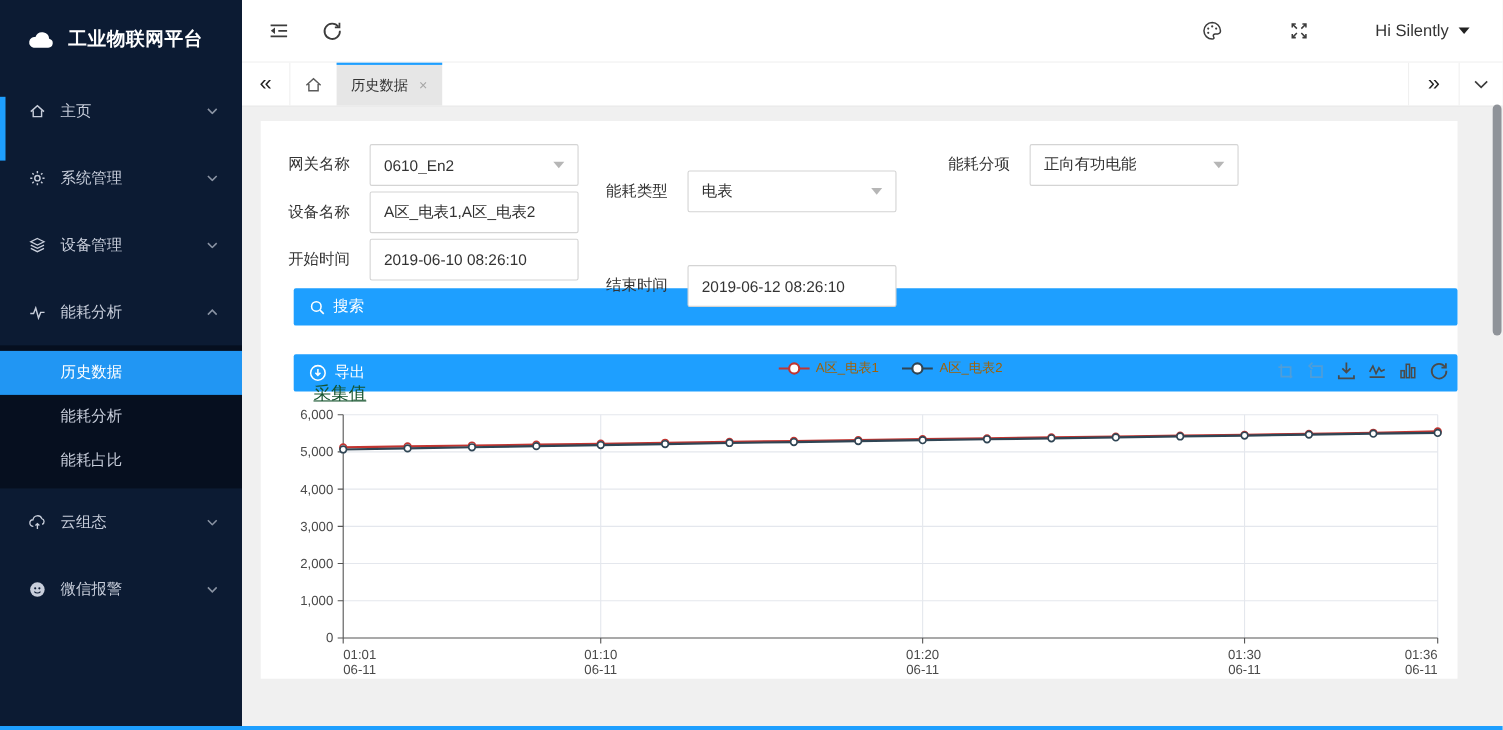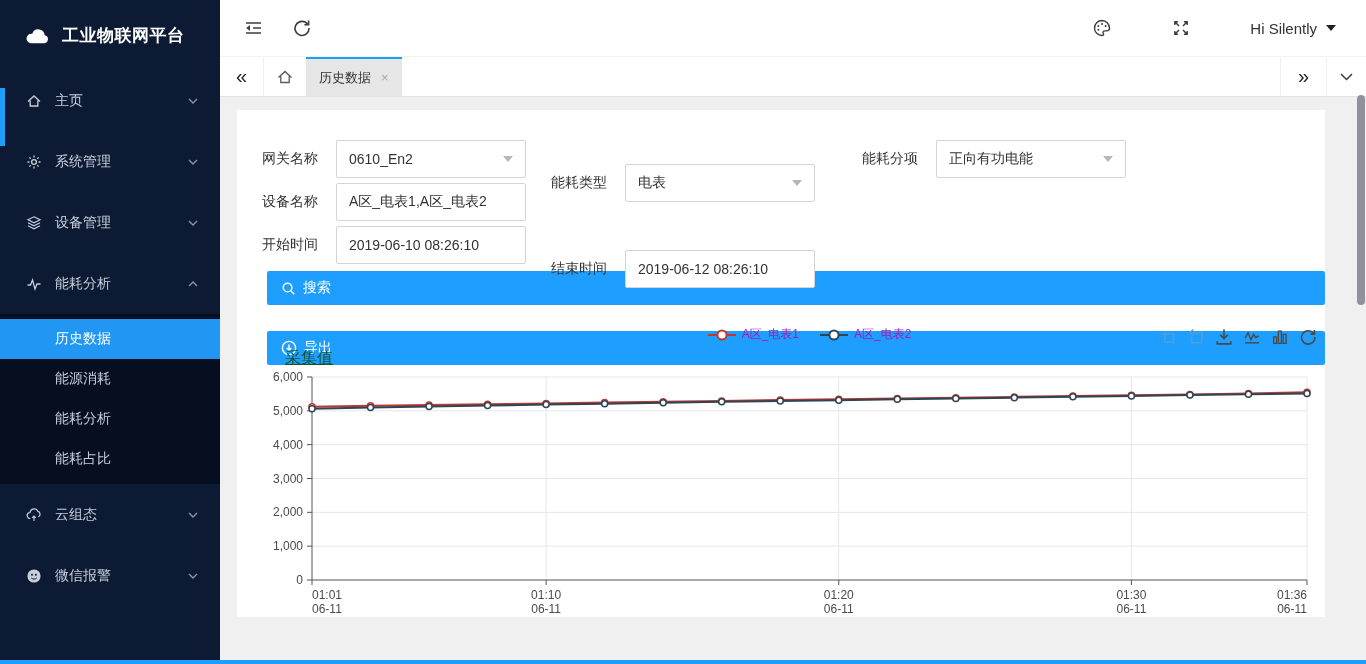--- a/index.html
+++ b/index.html
@@ -35,35 +35,35 @@
   .tab-active { background:#e6e6e6; border-top:2px solid #1e9fff; padding:0 13px; display:flex; align-items:center; gap:10px; font-size:13px; color:#333; cursor:pointer; }
   .tab-close { color:#a6a6a6; font-size:13px; }
   .tc-right { width:46px; border-left:1px solid #f0f0f0; font-size:20px; color:#222; }
   .tc-caret { width:40px; border-left:1px solid #f0f0f0; }
   .tab-spacer { flex:1; }
 
   .content { position:absolute; left:0; top:98px; right:0; bottom:4px; background:#f0f0f0; }
   .card { position:absolute; left:17px; top:12px; width:1088px; height:507px; background:#fff; }
 
   
-  .form-area { padding-top:30px; }
+  .form-area { padding-top:21px; }
   .frow { position:relative; height:38px; margin-bottom:5px; }
   .fgroup { position:absolute; top:0; height:38px; display:flex; align-items:center; }
   .g-c1 { left:25px; } .g-c2 { left:314px;margin-top:24px; } .g-c3 { left:625px;align-items:center; }
   .flabel { width:74px; font-size:14px; color:#333; }
   .ffield { width:190px; height:38px; border:1px solid #d4d4d4; border-radius:2px; display:flex; align-items:center; padding:0 12px; font-size:14px; color:#333; background:#fff; cursor:pointer; }
   .ffield .val { flex:1; white-space:nowrap; overflow:hidden; }
   .sel-arrow { width:0; height:0; border-left:5px solid transparent; border-right:5px solid transparent; border-top:6px solid #b6b6b6; }
 
   .btn-row { display:flex; gap:26px; margin:7px 0 0 30px;flex-direction:column; }
   .btn { height:34px; background:#1e9fff; color:#fff; border:none; border-radius:2px; font-size:14px; display:flex; align-items:center; gap:7px; padding:0 14px; cursor:pointer; font-family:inherit; }
 
   
   .legend-row { position:absolute; top:216px; left:0; width:100%; display:flex; justify-content:center; gap:20px; transform:translateX(28px); }
-  .legend-item { display:flex; align-items:center; gap:5px; font-size:12px; color:#a21caf; cursor:pointer; }
+  .legend-item { display:flex; align-items:center; gap:5px; font-size:12px; color:#a16207; cursor:pointer; }
   .chart-toolbar { position:absolute; top:218px; right:8px; display:flex; gap:10px; }
   .chart-toolbar .icon-btn { width:18px; height:18px; }
   .y-name { position:absolute; top:238px; left:48px; font-size:16px; color:#14532d;text-decoration:underline; }
   .chart-svg { position:absolute; top:253px; left:0; }
 
   
   .scroll-thumb { position:absolute; right:1px; top:95px; width:8px; height:210px; background:#8f9399; border-radius:4px; z-index:20; }
   .bottom-accent { position:absolute; left:0; bottom:0; width:100%; height:4px; background:#1e9fff; z-index:30; }
 
   svg { display:block; }
@@ -121,23 +121,20 @@
       </svg>
       <span class="mi-label">能耗分析</span>
       <svg class="chev" width="10" height="6" viewBox="0 0 10 6">
         <path d="M1 5 L5 1 L9 5" fill="none" stroke="#8a93a3" stroke-width="1.4"></path>
       </svg>
     </div>
 
     <div class="submenu">
       <div class="submenu-item active">
         <span>历史数据</span>
-      </div>
-      <div class="submenu-item">
-        <span>能源消耗</span>
       </div>
       <div class="submenu-item">
         <span>能耗分析</span>
       </div>
       <div class="submenu-item">
         <span>能耗占比</span>
       </div>
     </div>
 
     <div class="menu-item">

